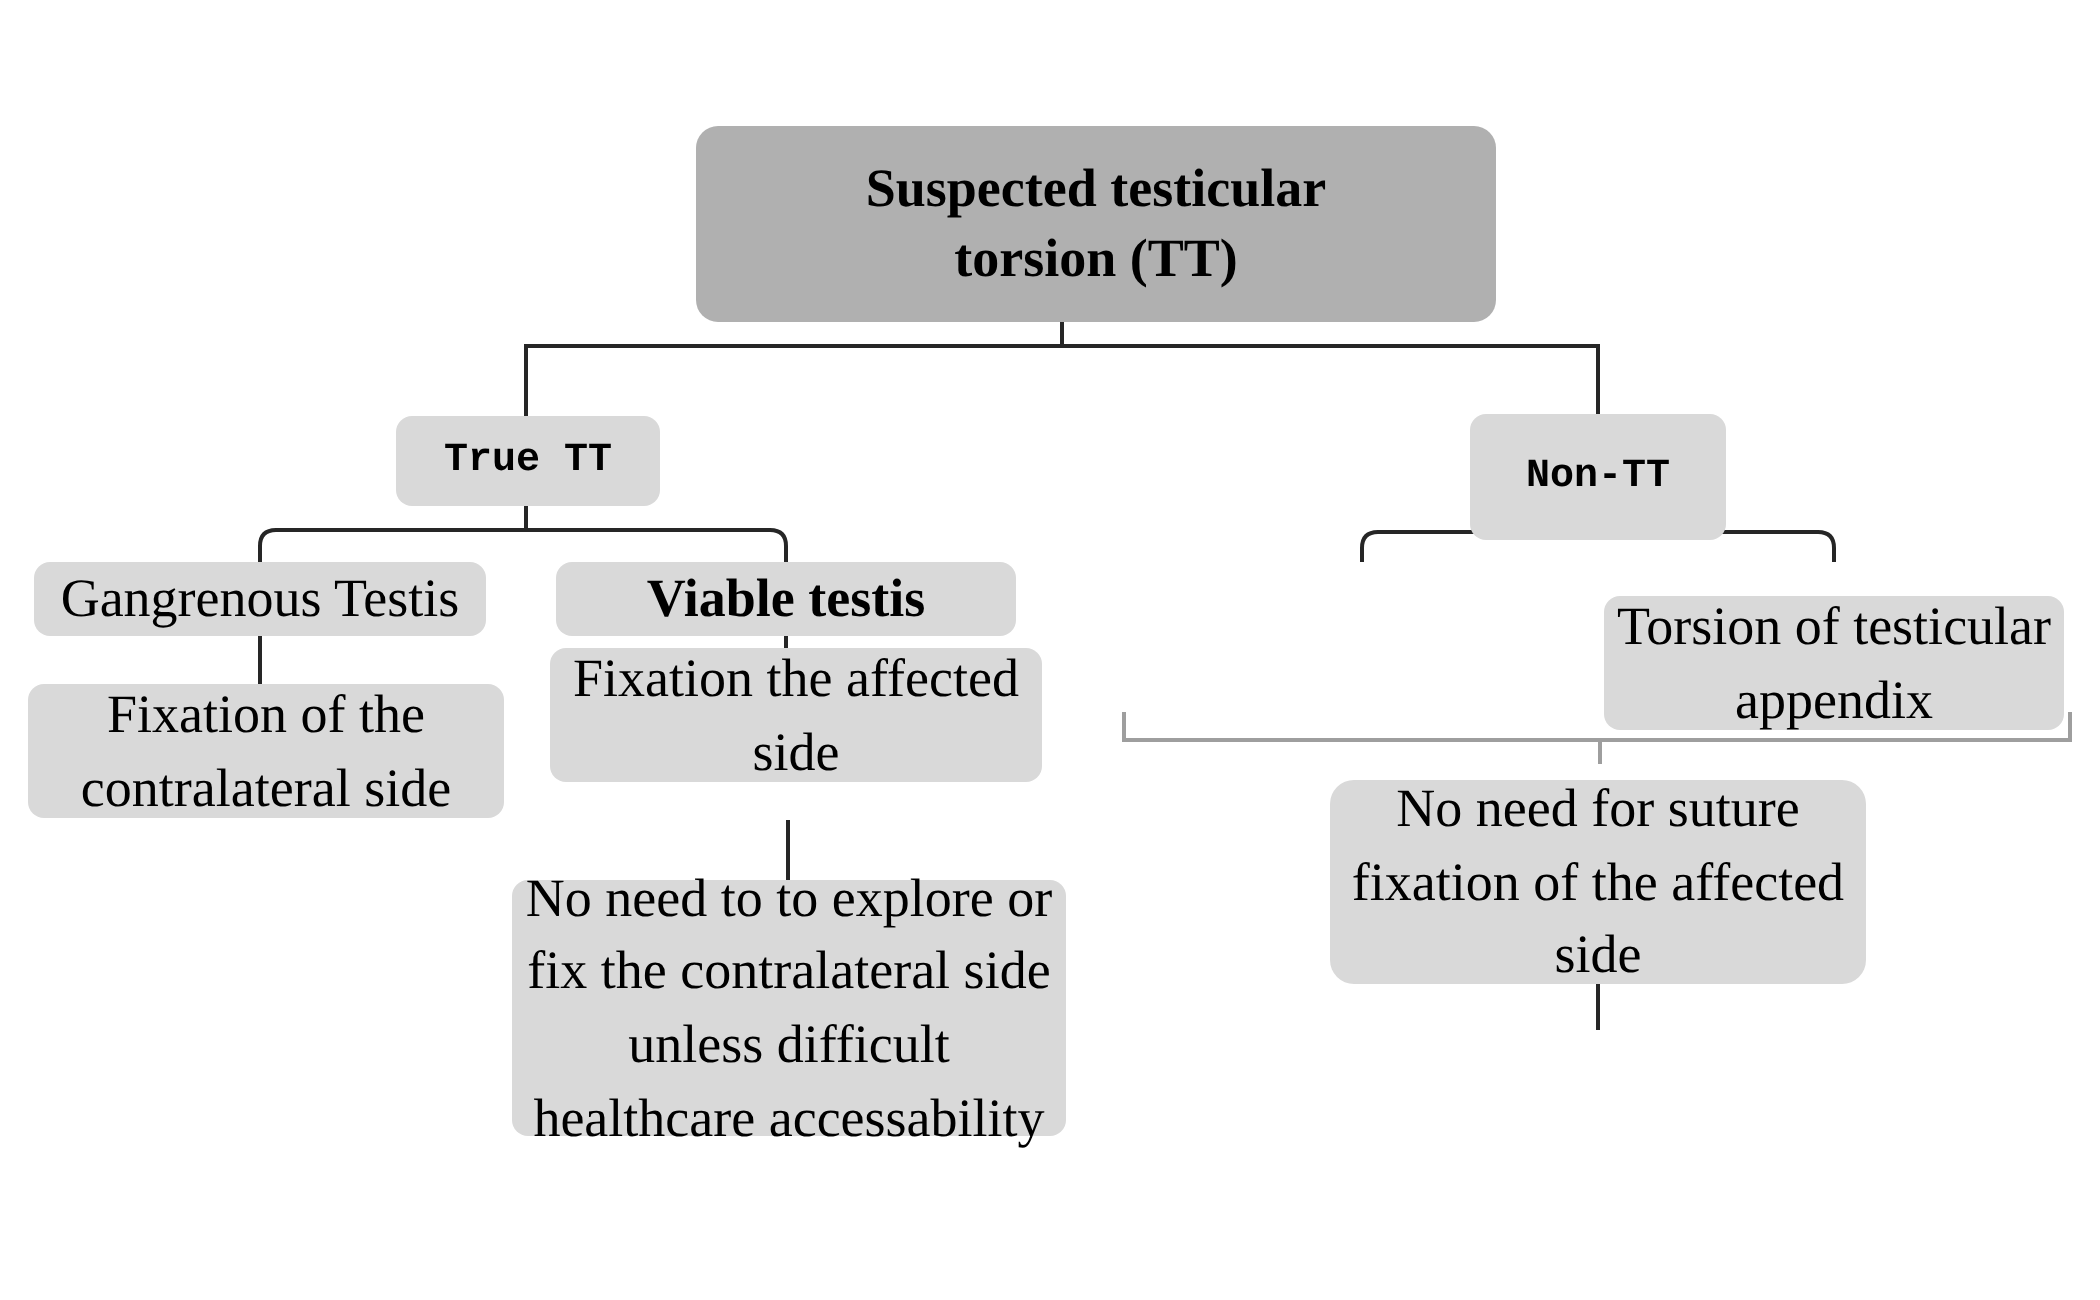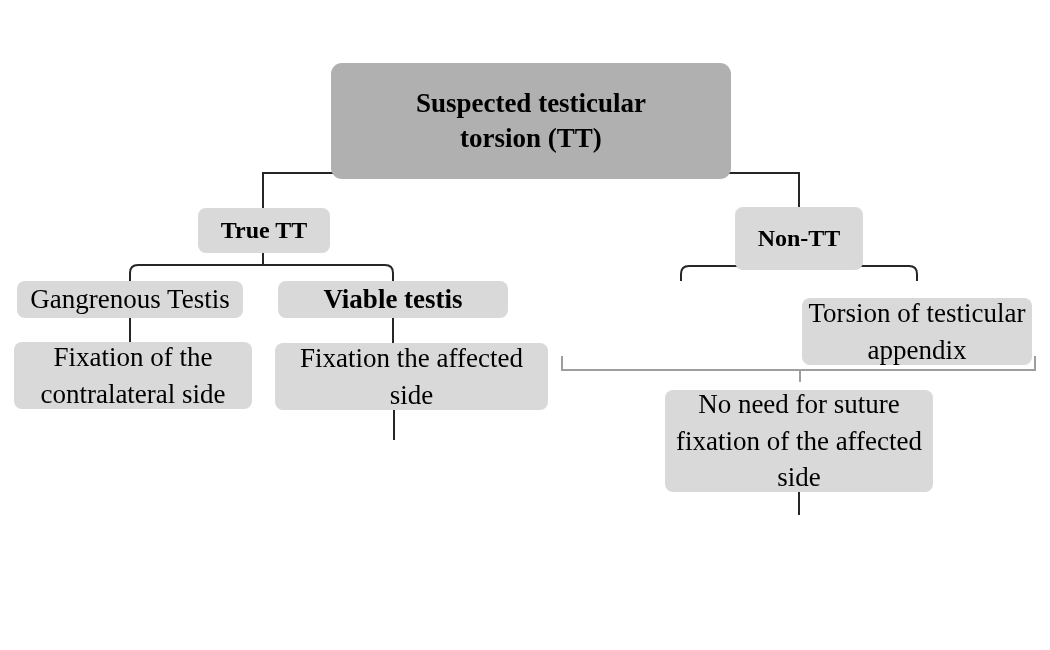--- a/index.html
+++ b/index.html
@@ -37,41 +37,42 @@
     justify-content:center;
     text-align:center;
     background:var(--node-fill);
     border-radius:8px;
     font-size:27px;
     line-height:1.36;
     white-space:pre-line;
     padding:0 6px;
   }
   .node.root{
-    left:331px;top:63px;width:400px;height:116px;
+    left:348px;top:63px;width:400px;height:98px;
     background:var(--root-fill);
     border-radius:11px;
     font-size:27px;
     font-weight:bold;
     line-height:1.3;
   }
   .node.branch{
-    font-size:24px;
+    font-size:20px;
     font-weight:bold;
+    font-family:Liberation Mono, monospace;
   }
   .node.true-tt{left:198px;top:208px;width:132px;height:45px;}
   .node.non-tt{left:735px;top:207px;width:128px;height:63px;}
   .node.gangrenous{left:17px;top:281px;width:226px;height:37px;}
   .node.viable{left:278px;top:281px;width:230px;height:37px;font-weight:bold;}
   .node.epididymo{left:565px;top:281px;width:232px;height:37px;}
   .node.appendix{left:802px;top:278px;width:230px;height:67px;margin-top:20px;}
   .node.fix-contra{left:14px;top:342px;width:238px;height:67px;}
-  .node.fix-affected{left:275px;top:343px;width:273px;height:67px;}
+  .node.fix-affected{left:275px;top:324px;width:246px;height:67px;}
   .node.no-explore-note{left:256px;top:440px;width:277px;height:128px;}
-  .node.suture-note{left:665px;top:390px;width:268px;height:102px;}
+  .node.suture-note{left:665px;top:390px;width:268px;height:102px;border-radius:12px;}
   .node.explore-contra{left:668px;top:515px;width:262px;height:72px;}
 </style>
 </head>
 <body>
 
 <div class="canvas">
 
   <svg class="connectors" viewBox="0 0 1050 650" xmlns="http://www.w3.org/2000/svg">
     <g stroke="#262626" stroke-width="2" fill="none">
       <path d="M531 161 V173"></path>
@@ -105,19 +106,23 @@
 
   <div class="node appendix">Torsion of testicular
 appendix</div>
 
   <div class="node fix-contra">Fixation of the
 contralateral side</div>
 
   <div class="node fix-affected">Fixation the affected
 side</div>
 
+  <div class="node no-explore-note">No need to to explore or
+fix the contralateral side
+unless difficult
+healthcare accessability</div>
 
   <div class="node suture-note">No need for suture
 fixation of the affected
 side</div>
 
 
 </div>
 
 </body></html>

